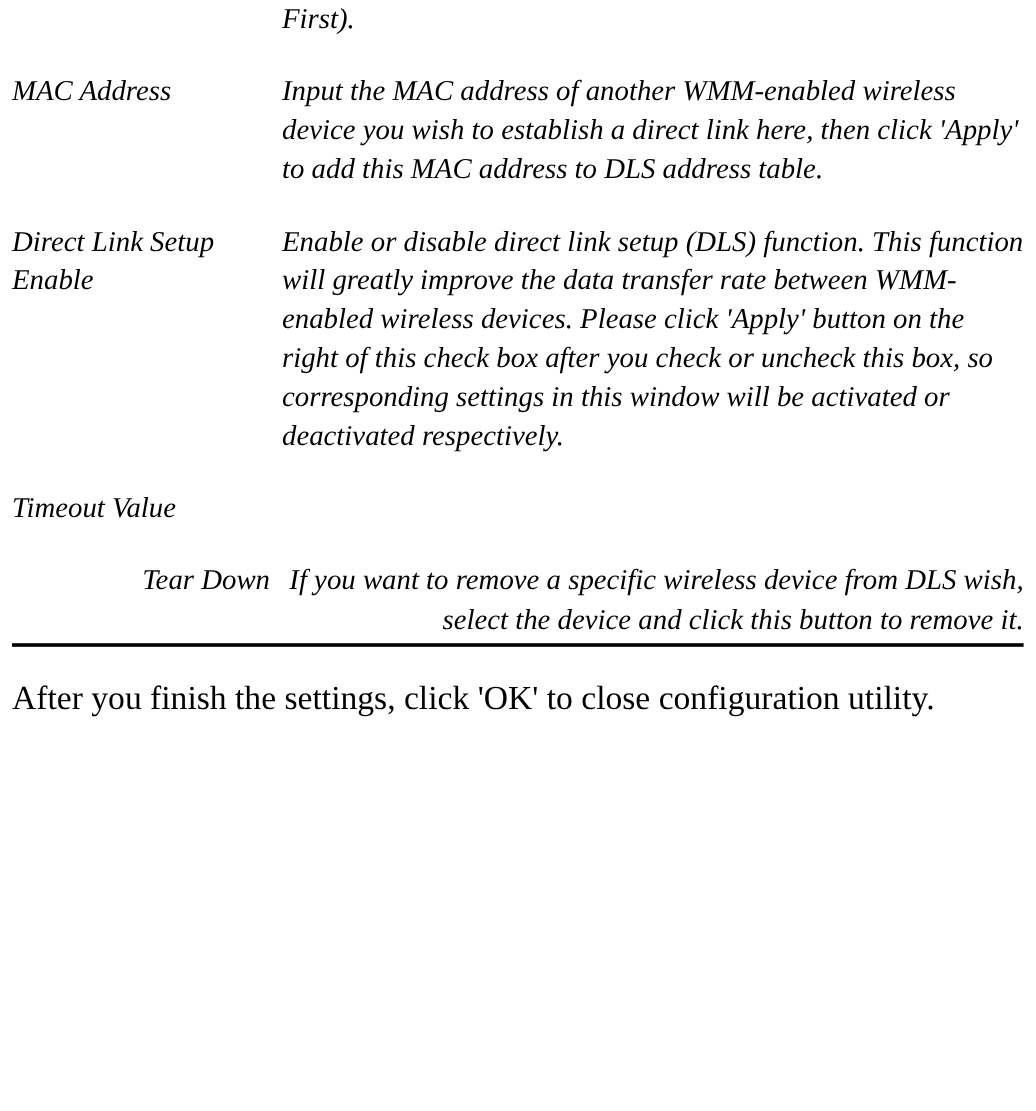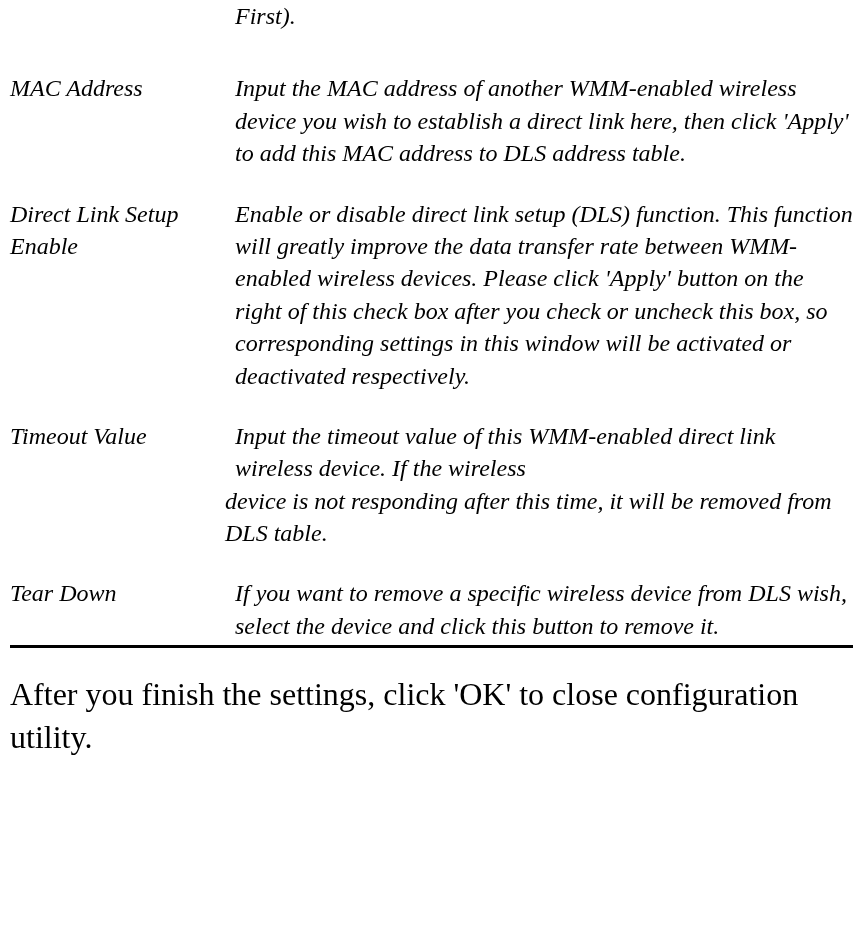--- a/index.html
+++ b/index.html
@@ -18,46 +18,47 @@
     }
     .content {
       width: 100%;
     }
     .row {
       display: flex;
       margin-bottom: 28px;
       font-style: italic;
     }
     .row.first {
-      margin-bottom: 40px;
+      margin-bottom: 28px;
     }
     .label-col {
       width: 225px;
       flex-shrink: 0;
       padding-right: 10px;
     }
     .desc-col {
       flex: 1;
     }
     .indented-extra {
       padding-left: 0px;
     }
     .divider {
       border: none;
       border-top: 3px solid #000;
       margin-top: -2px;
       margin-bottom: 25px;
     }
     .footer-text {
       font-style: normal;
-      font-size: 32px;
+      font-size: 28px;
       margin-top: 0;
     }
     .last-row {
       margin-bottom: 5px;
+      text-align: right;
     }
   </style>
 </head>
 <body>
 
 <div class="content">
 
   <div class="row first">
     <div class="label-col"></div>
     <div class="desc-col">First).</div>
@@ -68,24 +69,20 @@
     <div class="desc-col">Input the MAC address of another WMM-enabled wireless device you wish to establish a direct link here, then click 'Apply' to add this MAC address to DLS address table.</div>
   </div>
 
   <div class="row">
     <div class="label-col">Direct Link Setup Enable</div>
     <div class="desc-col">Enable or disable direct link setup (DLS) function. This function will greatly improve the data transfer rate between WMM-enabled wireless devices. Please click 'Apply' button on the right of this check box after you check or uncheck this box, so corresponding settings in this window will be activated or deactivated respectively.</div>
   </div>
 
   <div class="row">
     <div class="label-col">Timeout Value</div>
-    <div class="desc-col">
-      <span>Input the timeout value of this WMM-enabled direct link wireless device. If the wireless</span>
-      <div class="indented-extra" style="margin-left:-10px;">device is not responding after this time, it will be removed from DLS table.</div>
-    </div>
   </div>
 
   <div class="row last-row">
     <div class="label-col">Tear Down</div>
     <div class="desc-col">If you want to remove a specific wireless device from DLS wish, select the device and click this button to remove it.</div>
   </div>
 
   <hr class="divider">
 
   <p class="footer-text">After you finish the settings, click 'OK' to close configuration utility.</p>

